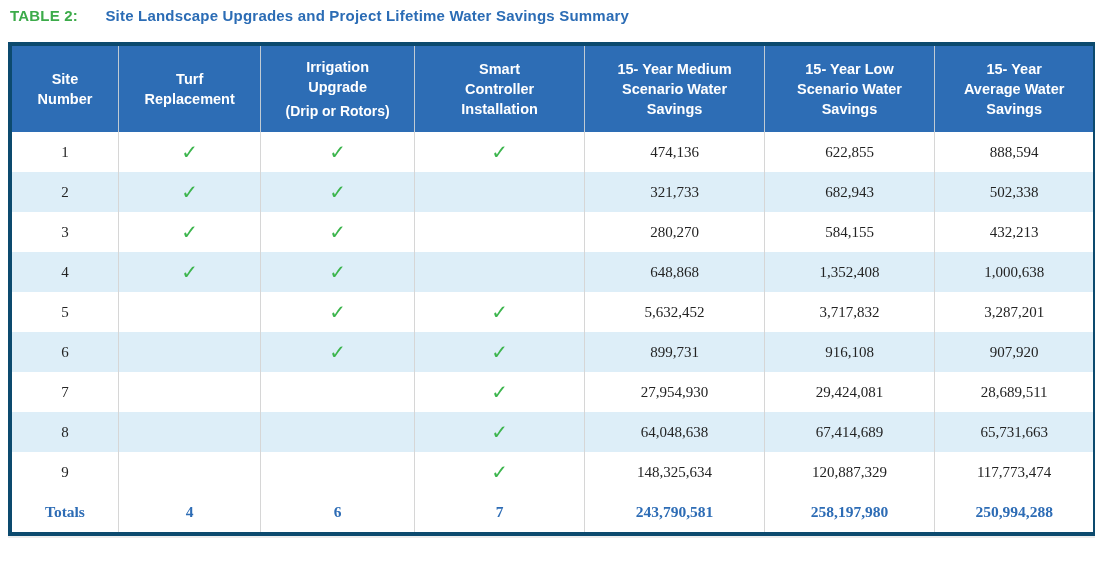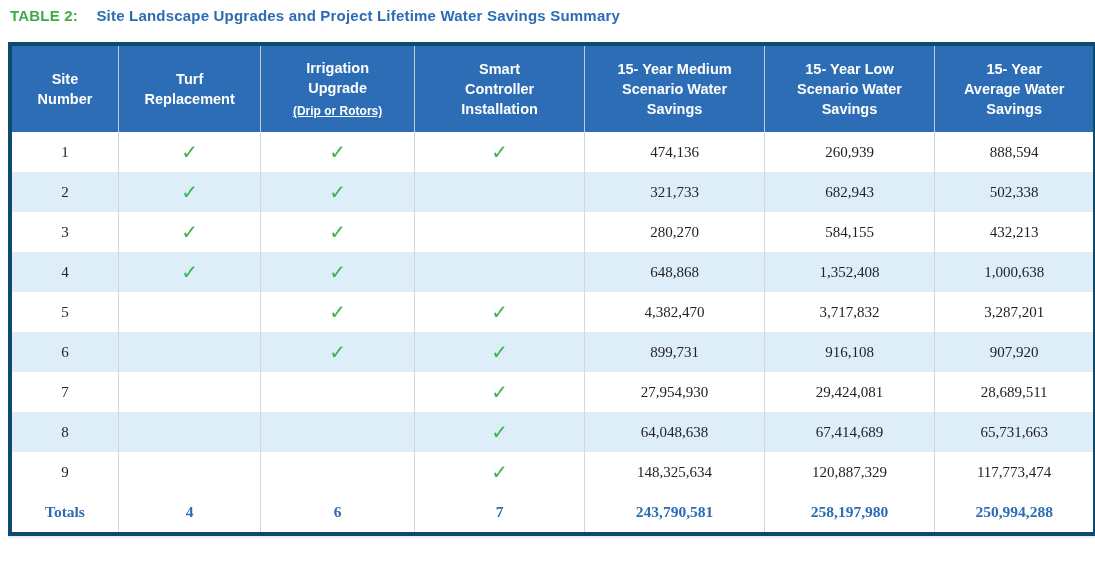--- a/index.html
+++ b/index.html
@@ -10,21 +10,21 @@
     overflow: hidden;
   }
   .page { position: relative; width: 1095px; height: 586px; }
 
   .title-line {
     position: absolute; top: 7px; left: 10px;
     font-size: 15px; font-weight: bold; letter-spacing: 0.2px;
     white-space: nowrap;
   }
   .title-label { color: #3cab4a; }
-  .title-text  { color: #2b6cb5; margin-left: 14px; }
+  .title-text  { color: #2b6cb5; margin-left: 23px; }
 
   table.summary {
     position: absolute; top: 42px; left: 8px;
     width: 1089px;
     border-collapse: separate; border-spacing: 0;
     border: 4px solid #0c4a6e;
     table-layout: fixed;
     box-shadow: 0 2px 0 rgba(0,0,0,0.07);
   }
 
@@ -34,21 +34,21 @@
     font-weight: bold;
     font-size: 14.5px;
     line-height: 1.38;
     text-align: center;
     vertical-align: middle;
     height: 86px;
     border-right: 1px solid #c0cbd4;
     padding: 4px 6px;
   }
   thead th:last-child { border-right: none; text-align: center; }
-  thead .subnote { display: block; font-size: 12px; font-weight: bold; margin-top: 5px; text-decoration: underline; }
+  thead .subnote { display: block; font-size: 14px; font-weight: bold; margin-top: 5px; }
 
   tbody td {
     height: 40px;
     text-align: center;
     vertical-align: middle;
     font-family: "Liberation Serif", serif;
     font-size: 15px;
     color: #232323;
     border-right: 1px solid #d6d6d6;
     padding: 0 8px;
@@ -118,21 +118,21 @@
 Savings</span></th>
       </tr>
     </thead>
     <tbody id="table-body">
         <tr class="plain">
     <td>1</td>
     <td class="check">✓</td>
     <td class="check">✓</td>
     <td class="check">✓</td>
     <td>474,136</td>
-    <td>260,939</td>
+    <td>622,855</td>
     <td>888,594</td>
   </tr>
         <tr class="stripe">
     <td>2</td>
     <td class="check">✓</td>
     <td class="check">✓</td>
     <td class="check"></td>
     <td>321,733</td>
     <td>682,943</td>
     <td>502,338</td>
@@ -153,21 +153,21 @@
     <td class="check"></td>
     <td>648,868</td>
     <td>1,352,408</td>
     <td>1,000,638</td>
   </tr>
         <tr class="plain">
     <td>5</td>
     <td class="check"></td>
     <td class="check">✓</td>
     <td class="check">✓</td>
-    <td>4,382,470</td>
+    <td>5,632,452</td>
     <td>3,717,832</td>
     <td>3,287,201</td>
   </tr>
         <tr class="stripe">
     <td>6</td>
     <td class="check"></td>
     <td class="check">✓</td>
     <td class="check">✓</td>
     <td>899,731</td>
     <td>916,108</td>

